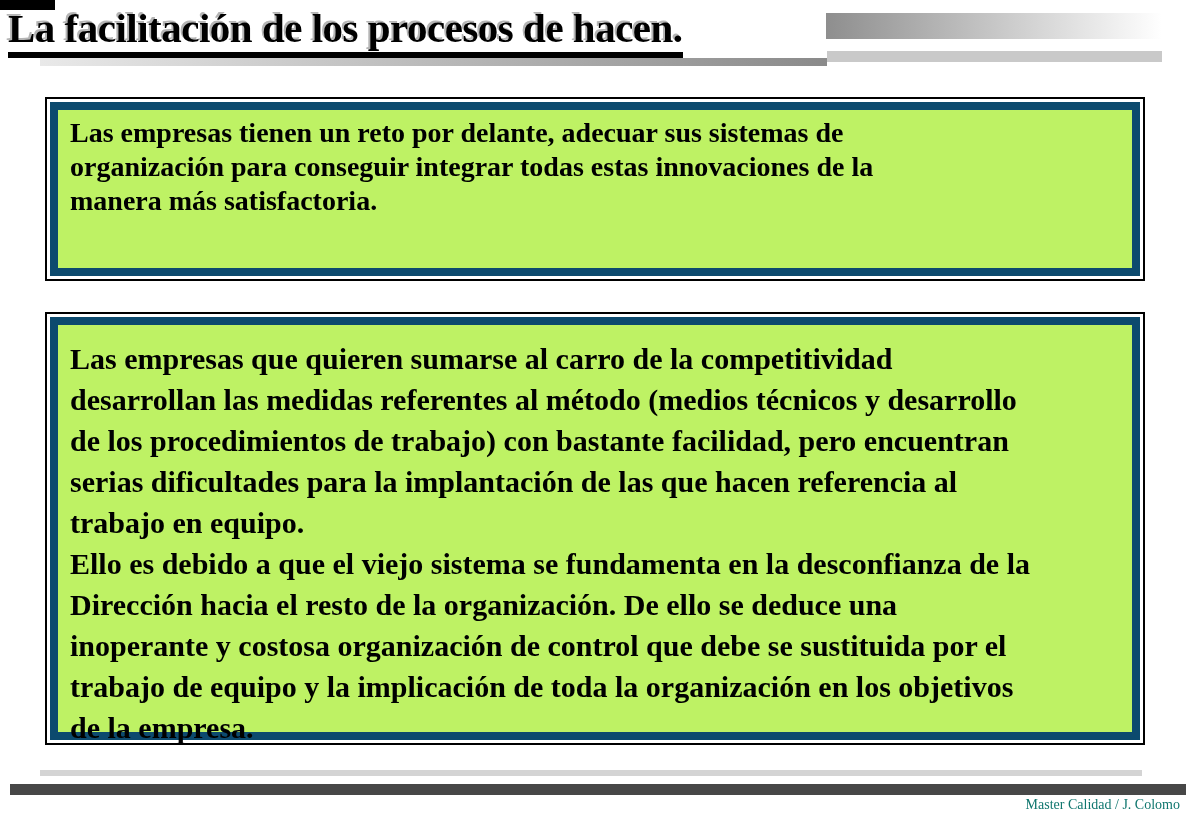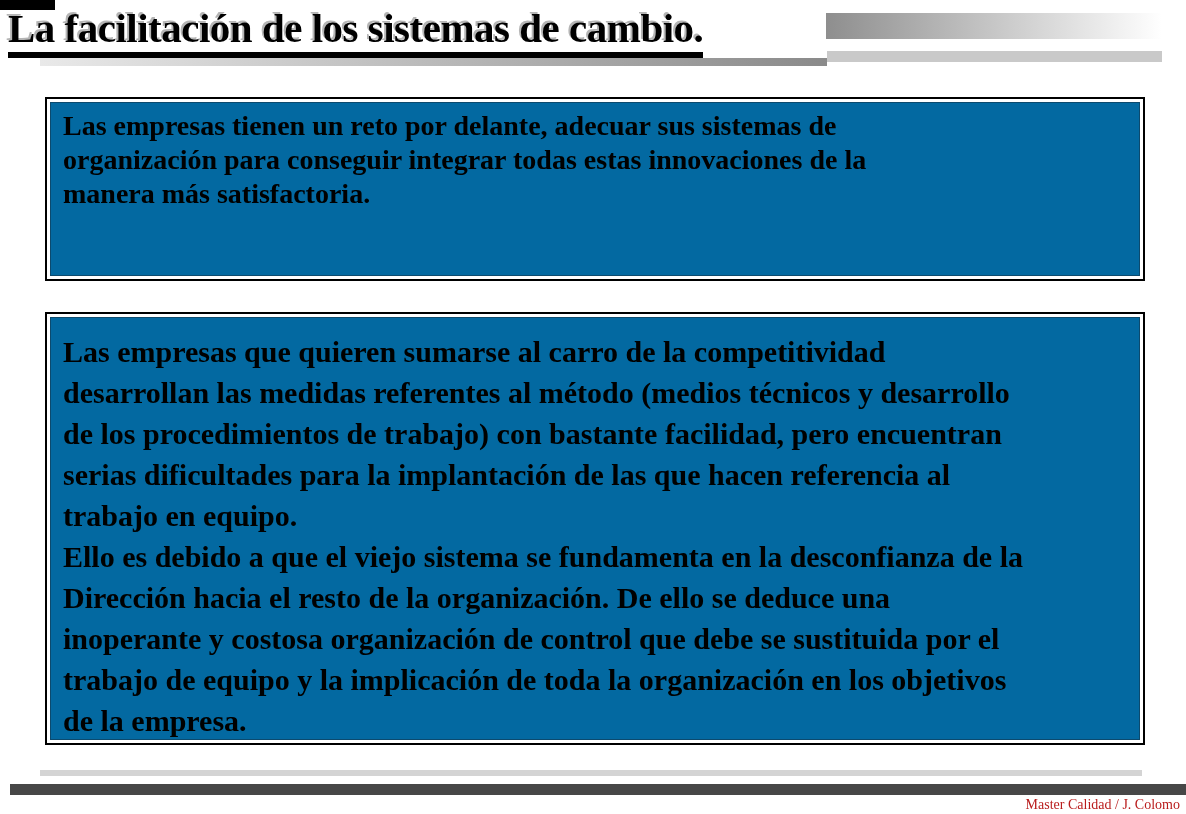--- a/index.html
+++ b/index.html
@@ -60,25 +60,25 @@
   .dbox {
     position: absolute;
     left: 45px;
     width: 1100px;
     border: 2px solid #000000;
     padding: 3px;
     box-sizing: border-box;
     background: #ffffff;
   }
   .dbox-inner {
-    border: 1px solid #0c4a6e;
+    border: 8px solid #0c4a6e;
     width: 100%;
     height: 100%;
     box-sizing: border-box;
-    background: #0369a1;
+    background: #bef264;
   }
   .box-1 { top: 97px;  height: 184px; }
   .box-2 { top: 312px; height: 433px; }
 
   .box-text {
     font-weight: bold;
     color: #000000;
     white-space: pre-line;
     padding: 6px 10px 0 12px;
   }
@@ -102,32 +102,32 @@
   .footer-bar {
     position: absolute;
     left: 10px; top: 784px;
     width: 1176px; height: 11px;
     background: #474747;
   }
   .footer-credit {
     position: absolute;
     right: 6px; top: 797px;
     font-size: 14px;
-    color: #b91c1c;
+    color: #0f766e;
     font-family: "Liberation Serif", "DejaVu Serif", serif;
   }
 </style>
 </head>
 <body>
 
 <div class="slide">
 
   <div class="top-chip"></div>
 
-  <h1 class="slide-title" style="margin:0;">La facilitación de los sistemas de cambio.</h1>
+  <h1 class="slide-title" style="margin:0;">La facilitación de los procesos de hacen.</h1>
 
   <div class="header-side-gradient"></div>
   <div class="header-side-gray"></div>
   <div class="header-rule"></div>
 
   <div class="dbox box-1">
     <div class="dbox-inner">
       <div class="box-text">Las empresas tienen un reto por delante, adecuar sus sistemas de
 organización para conseguir integrar todas estas innovaciones de la
 manera más satisfactoria.</div>

